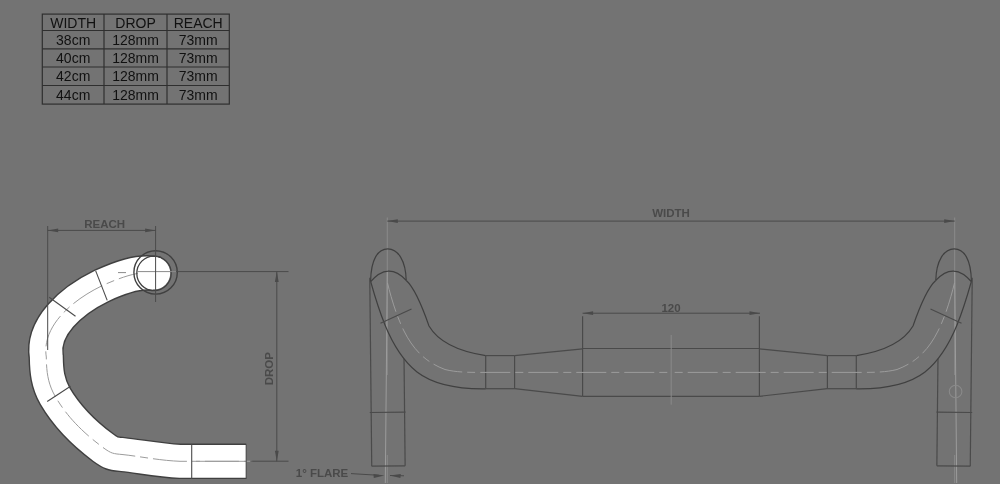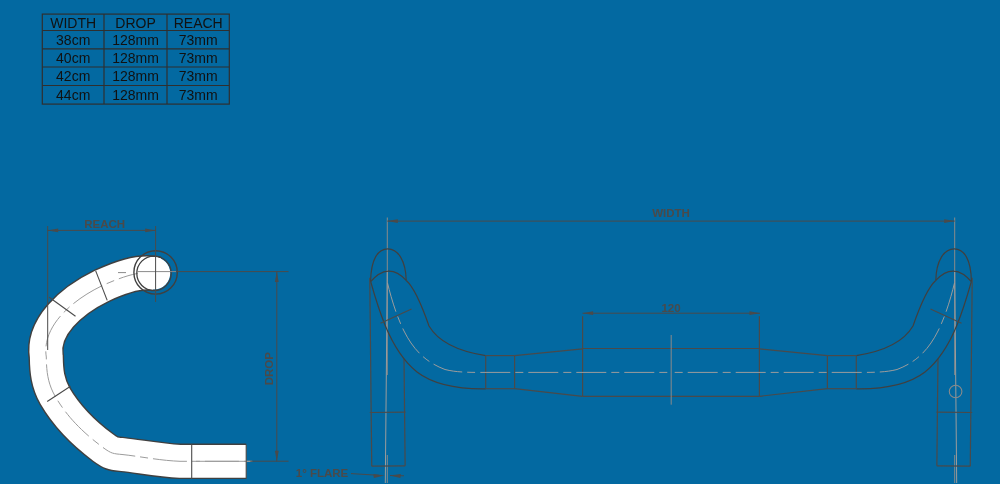--- a/index.html
+++ b/index.html
@@ -1,16 +1,16 @@
 <!DOCTYPE html>
 <html><head>
 <meta charset="utf-8">
 <style>
   html,body{margin:0;padding:0;background:#ffffff;}
-  #page{position:relative;width:1000px;height:484px;background:#0369a1;overflow:hidden;filter:blur(0px);
+  #page{position:relative;width:1000px;height:484px;background:#737373;overflow:hidden;filter:blur(0px);
         font-family:"Liberation Sans", sans-serif;}
   svg text{font-family:"Liberation Sans", sans-serif;}
 </style>
 </head>
 <body>
 <div id="page">
 <svg width="1000" height="484" viewBox="0 0 1000 484">
 
   <g id="table" stroke="#2f2f2f" stroke-width="1.2" fill="none">
     <rect x="42.3" y="14.1" width="187" height="90"></rect>

